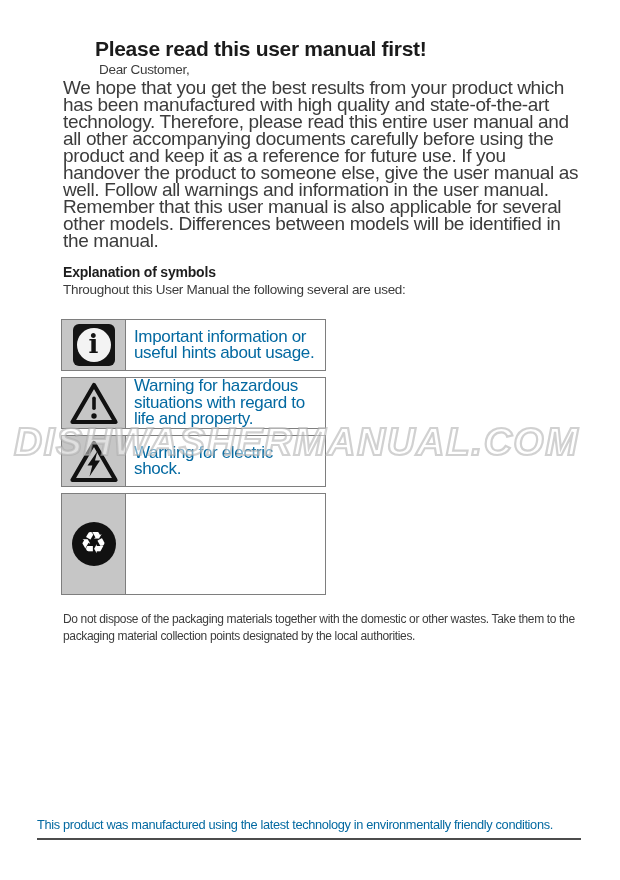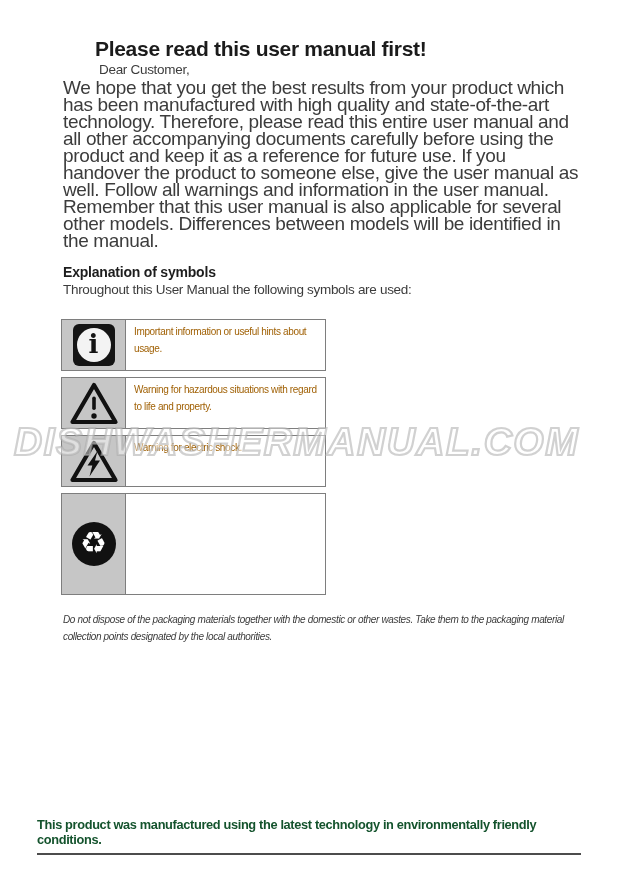--- a/index.html
+++ b/index.html
@@ -50,24 +50,24 @@
   .symbol-row.short { height: 52px; }
   .symbol-row.tall  { height: 102px; }
   .icon-cell {
     width: 64px; flex: 0 0 64px;
     background: #c6c6c6;
     border-right: 1px solid #7e7e7e;
     display: flex; align-items: center; justify-content: center;
   }
   .text-cell {
     flex: 1 1 auto;
-    display: flex; align-items: flex-start;
+    display: flex; align-items: center;
     padding: 4px 3px 4px 8px;
-    font-size: 10px; line-height: 16.5px; letter-spacing: -0.35px;
-    color: #a16207;
+    font-size: 17px; line-height: 16.5px; letter-spacing: -0.35px;
+    color: #0369a1;
   }
 
   
   .info-badge {
     width: 42px; height: 42px; background: #141414; border-radius: 6px;
     display: flex; align-items: center; justify-content: center;
   }
   .info-badge .circle {
     width: 34px; height: 34px; background: #f3f3f3; border-radius: 50%;
     display: flex; align-items: center; justify-content: center;
@@ -95,47 +95,45 @@
     position: absolute; left: 14px; top: 420px;
     width: 600px; white-space: nowrap;
     font-size: 39px; font-weight: bold; letter-spacing: 1.5px;
     color: rgba(255,255,255,0.45);
     -webkit-text-stroke: 2.2px rgba(172,172,172,0.55);
     z-index: 5; pointer-events: none; font-style: italic;
   }
 
   .disposal {
     position: absolute; left: 63px; top: 611px; width: 520px;
-    font-size: 10px; line-height: 17px; letter-spacing: -0.35px;
+    font-size: 12px; line-height: 17px; letter-spacing: -0.35px;
     color: #3c3c3c;
-    font-style: italic;
   }
 
   .footer {
     position: absolute; left: 37px; top: 817px; width: 544px;
-    font-size: 12.8px; letter-spacing: -0.35px; color: #14532d;
+    font-size: 12.8px; letter-spacing: -0.35px; color: #0369a1;
     padding-bottom: 6px;
     border-bottom: 2px solid #4c4c4c;
-    font-weight: bold;
   }
 </style>
 </head>
 <body>
 
 <div class="page">
 
   <h1 class="title">Please read this user manual first!</h1>
 
   <div class="salutation">Dear Customer,</div>
 
   <p class="intro">We hope that you get the best results from your product which has been manufactured with high quality and state-of-the-art technology. Therefore, please read this entire user manual and all other accompanying documents carefully before using the product and keep it as a reference for future use. If you handover the product to someone else, give the user manual as well. Follow all warnings and information in the user manual. Remember that this user manual is also applicable for several other models. Differences between models will be identified in the manual.</p>
 
   <h2 class="symbols-heading">Explanation of symbols</h2>
 
-  <div class="symbols-subtitle">Throughout this User Manual the following symbols are used:</div>
+  <div class="symbols-subtitle">Throughout this User Manual the following several are used:</div>
 
   <div class="symbol-table">
 
     <div class="symbol-row short">
       <div class="icon-cell">
         <div class="info-badge">
           <div class="circle">
             <span class="glyph">i</span>
           </div>
         </div>

